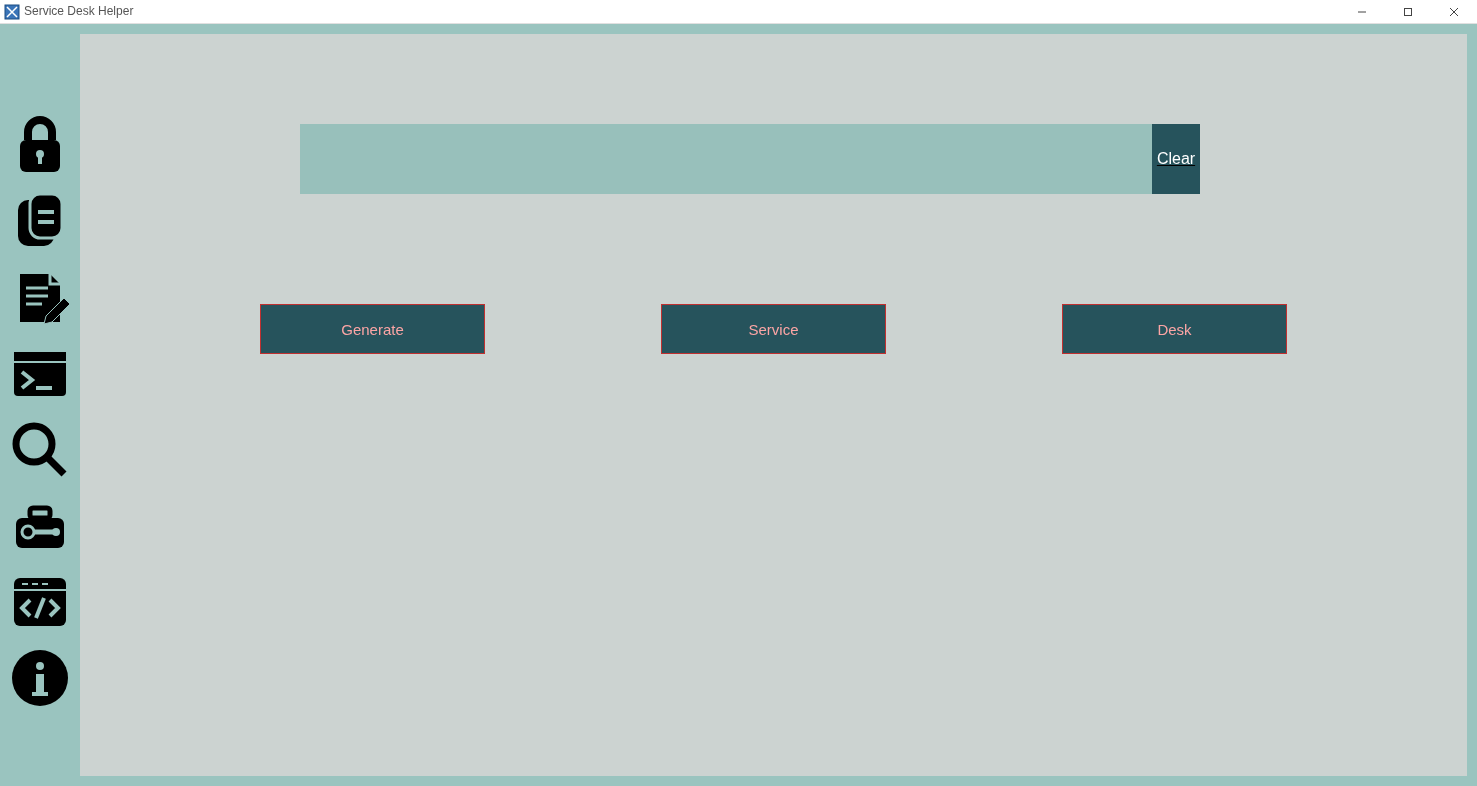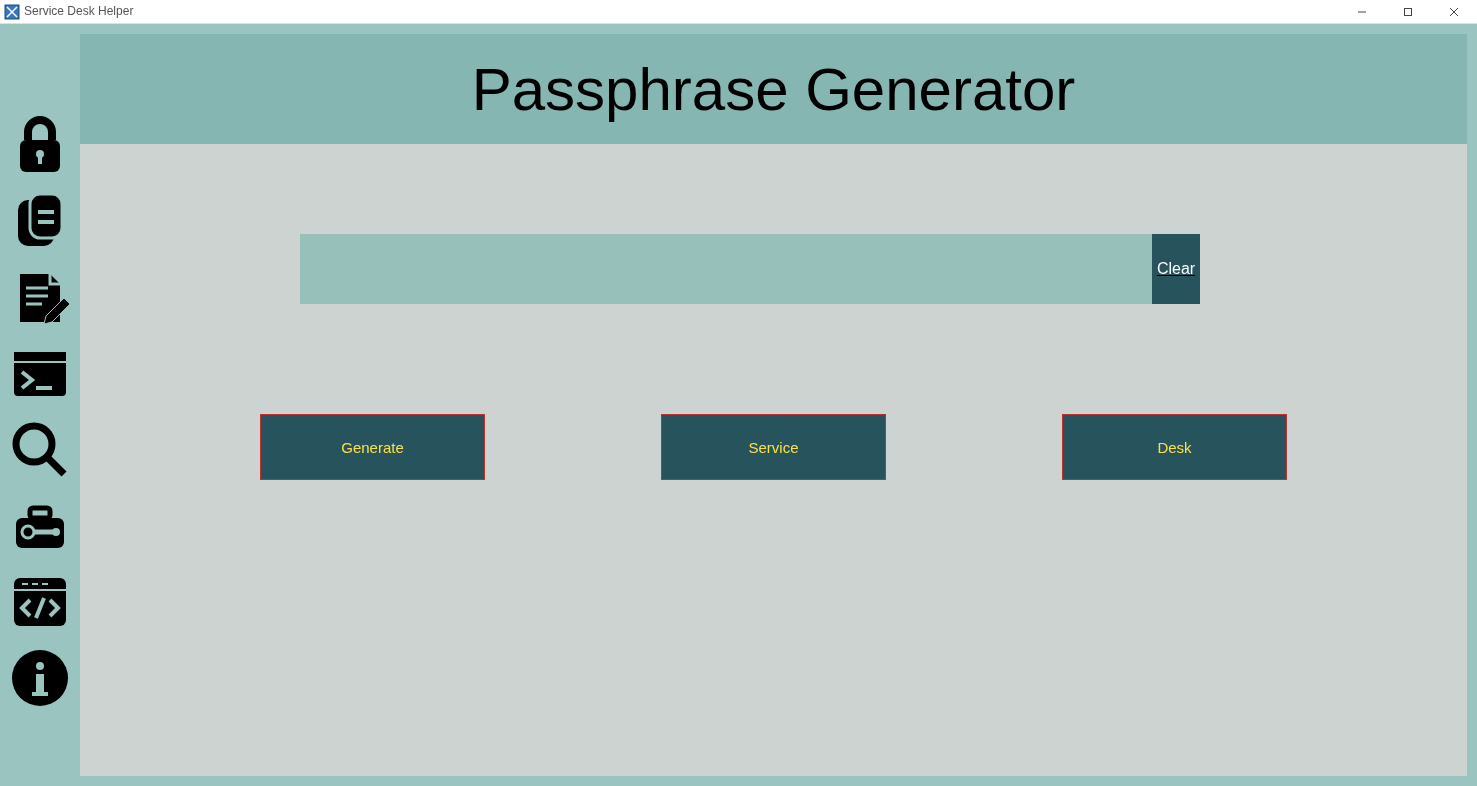--- a/index.html
+++ b/index.html
@@ -126,23 +126,23 @@
       justify-content: center;
     }
     .button-row {
       display: flex;
       justify-content: space-between;
       margin-top: 110px;
       padding: 0 60px;
     }
     .action-btn {
       width: 225px;
-      height: 66px;
+      height: 50px;
       background: #26535c;
-      color: #fde047;
+      color: #fca5a5;
       border: 1.5px solid #c03030;
       font-size: 15px;
       cursor: pointer;
       font-family: inherit;
     }
   </style>
 </head>
 <body>
 
 <div class="titlebar">
@@ -241,23 +241,20 @@
     <div class="sidebar-icon">
       <svg viewBox="0 0 64 64" fill="#000">
         <circle cx="32" cy="32" r="28"></circle>
         <circle cx="32" cy="20" r="4" fill="#9ac4bf"></circle>
         <path d="M28 28 h8 v18 h4 v4 h-16 v-4 h4 z" fill="#9ac4bf"></path>
       </svg>
     </div>
   </div>
 
   <div class="main">
-    <div class="header-banner">
-      <h1 class="header-title">Passphrase Generator</h1>
-    </div>
     <div class="content-area">
       <div class="input-row">
         <input class="passphrase-input" type="text" value="" style="">
         <button class="clear-btn">Clear</button>
       </div>
       <div class="button-row">
         <button class="action-btn">Generate</button>
         <button class="action-btn">Service</button>
         <button class="action-btn">Desk</button>
       </div>

